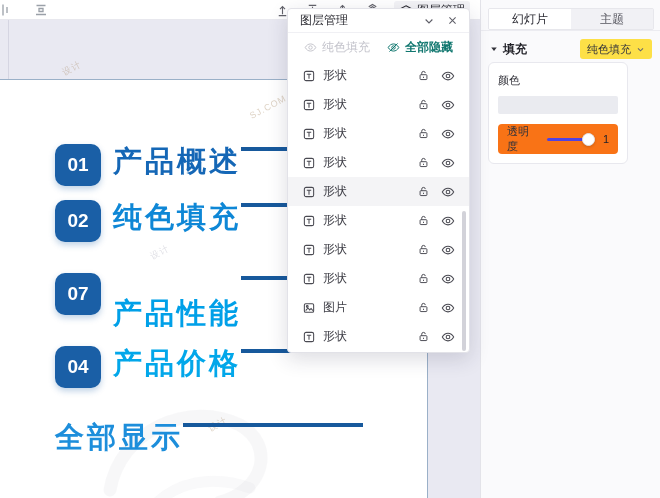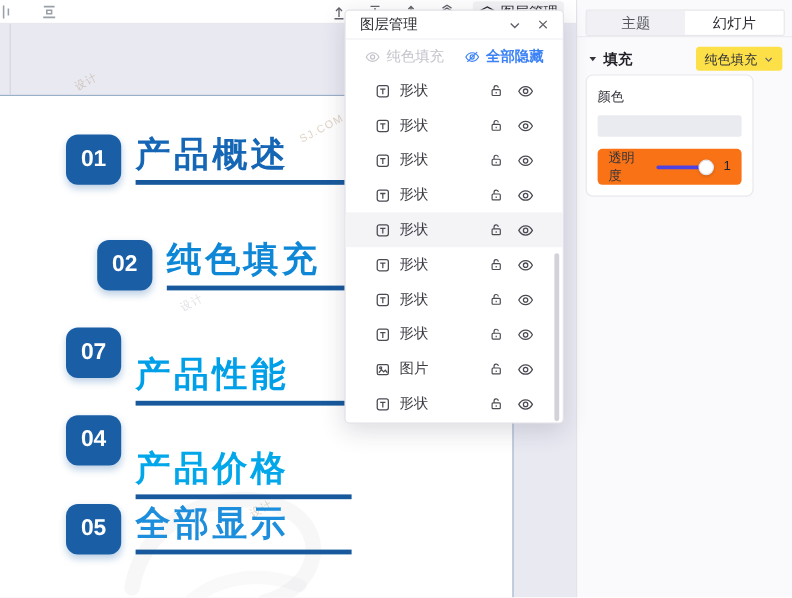--- a/index.html
+++ b/index.html
@@ -21,27 +21,27 @@
     background:#e9e9f2; overflow:hidden; }
   .slide { position:absolute; left:0; top:59px; width:428px; height:419px;
     background:#fff; border-top:1px solid #9ab0c8; border-right:1px solid #9ab0c8; }
   .canvas-vline { position:absolute; left:8px; top:0; width:1px; height:59px; background:#d5d5e2; }
 
   
   .item { position:absolute; left:55px; display:flex; gap:12px; cursor:pointer; }
   .badge { width:46px; height:42px; border-radius:10px; background:#1a5fa6;
     color:#fff; font-weight:bold; font-size:19px; display:flex; align-items:center;
     justify-content:center; box-shadow:0 3px 6px rgba(26,95,166,.28); }
-  .item-col { display:flex; flex-direction:column; }
+  .item-col { display:flex; flex-direction:row; }
   .title { font-size:29px; font-weight:bold; letter-spacing:3px; line-height:35px; height:35px; white-space:nowrap; }
   .rule { width:180px; height:4px; background:#17599c; margin-top:3px; }
-  .item-1 { top:92px;justify-content:flex-end; } .item-1 .title{ color:#1567b6; }
-  .item-2 { top:180px;margin-left:26px; } .item-2 .title{ color:#0e87d6; }
+  .item-1 { top:124px;justify-content:flex-end; } .item-1 .title{ color:#1567b6; }
+  .item-2 { top:180px; } .item-2 .title{ color:#0e87d6; }
   .item-3 { top:253px; } .item-3 .title{ color:#00a0e8;margin-top:23px; }
-  .item-4 { top:326px; } .item-4 .title{ color:#02a7ea;margin-top:28px; }
+  .item-4 { top:326px; } .item-4 .title{ color:#02a7ea; }
   .item-5 { top:400px; } .item-5 .title{ color:#1d8edb; }
 
   
   .wm { position:absolute; font-size:9px; color:rgba(168,140,102,.38);
     transform:rotate(-28deg); letter-spacing:1px; pointer-events:none; }
   .wm-1{ left:62px;  top:42px; }
   .wm-2{ left:248px; top:82px; }
   .wm-3{ left:150px; top:226px; color:rgba(150,150,170,.30); }
   .wm-4{ left:358px; top:246px; }
   .wm-5{ left:208px; top:398px; }
@@ -52,23 +52,23 @@
   .panel { position:absolute; left:287px; top:8px; width:183px; height:345px;
     background:#fff; border:1px solid #e2e2e8; border-radius:4px;
     box-shadow:0 6px 20px rgba(40,40,70,.16); z-index:6; }
   .panel-head { height:24px; display:flex; align-items:center; padding:0 10px 0 12px;
     border-bottom:1px solid #f0f0f4; }
   .panel-title { font-size:12px; color:#2c2c33; flex:1; }
   .panel-head .tb-ic { width:14px; height:14px; color:#5f5f68; margin-left:9px; }
   .panel-sub { height:28px; display:flex; align-items:center; padding:0 16px; justify-content:space-between; }
   .sub-act { display:flex; align-items:center; gap:5px; font-size:12px; cursor:pointer; }
   .sub-show { color:#c3c3cb; }
-  .sub-hide { color:#3b82f6; font-weight:bold; }
+  .sub-hide { color:#0f766e; font-weight:bold; }
   .rows { position:relative; }
-  .lrow { height:29px; display:flex; align-items:center; padding:0 24px; cursor:pointer; }
+  .lrow { height:29px; display:flex; align-items:center; padding:0 14px; cursor:pointer; }
   .lrow.sel { background:#f4f4f6; }
   .lrow .ric { width:14px; height:14px; color:#4a4a52; margin-right:7px; }
   .lrow .rlabel { flex:1; font-size:12px; color:#3d3d45; }
   .lrow .rbtn { width:14px; height:14px; color:#4a4a52; margin-left:10px; cursor:pointer; }
   .pscroll { position:absolute; right:3px; top:202px; width:4px; height:140px;
     background:#d2d2d9; border-radius:2px; }
 
   
   .sidebar { position:absolute; left:480px; top:0; width:180px; height:498px;
     background:#fafafc; border-left:1px solid #e3e3e9; }
@@ -143,21 +143,20 @@
       </div>
     </div>
     <div class="item item-4">
       <div class="badge">04</div>
       <div class="item-col">
         <div class="title">产品价格</div>
         <div class="rule"></div>
       </div>
     </div>
     <div class="item item-5">
-      <div class="badge">05</div>
       <div class="item-col">
         <div class="title">全部显示</div>
         <div class="rule"></div>
       </div>
     </div>
   </div>
 
   <div class="toolbar">
     <div class="tb-left">
       <span class="tb-ic">
@@ -467,22 +466,22 @@
               <circle cx="8" cy="8" r="2.1"></circle>
             </svg>
           </span>
       </div>
     </div>
     <div class="pscroll"></div>
   </div>
 
   <div class="sidebar">
     <div class="tabs">
+      <div class="tab active">幻灯片</div>
       <div class="tab">主题</div>
-      <div class="tab active">幻灯片</div>
     </div>
     <div class="sb-sep"></div>
 
     <div class="fill-row">
       <span class="fill-caret">
         <svg width="8" height="8" viewBox="0 0 16 16" fill="currentColor">
             <path d="M2.5 5h11L8 12z"></path>
           </svg>
       </span>
       <span class="fill-label">填充</span>

